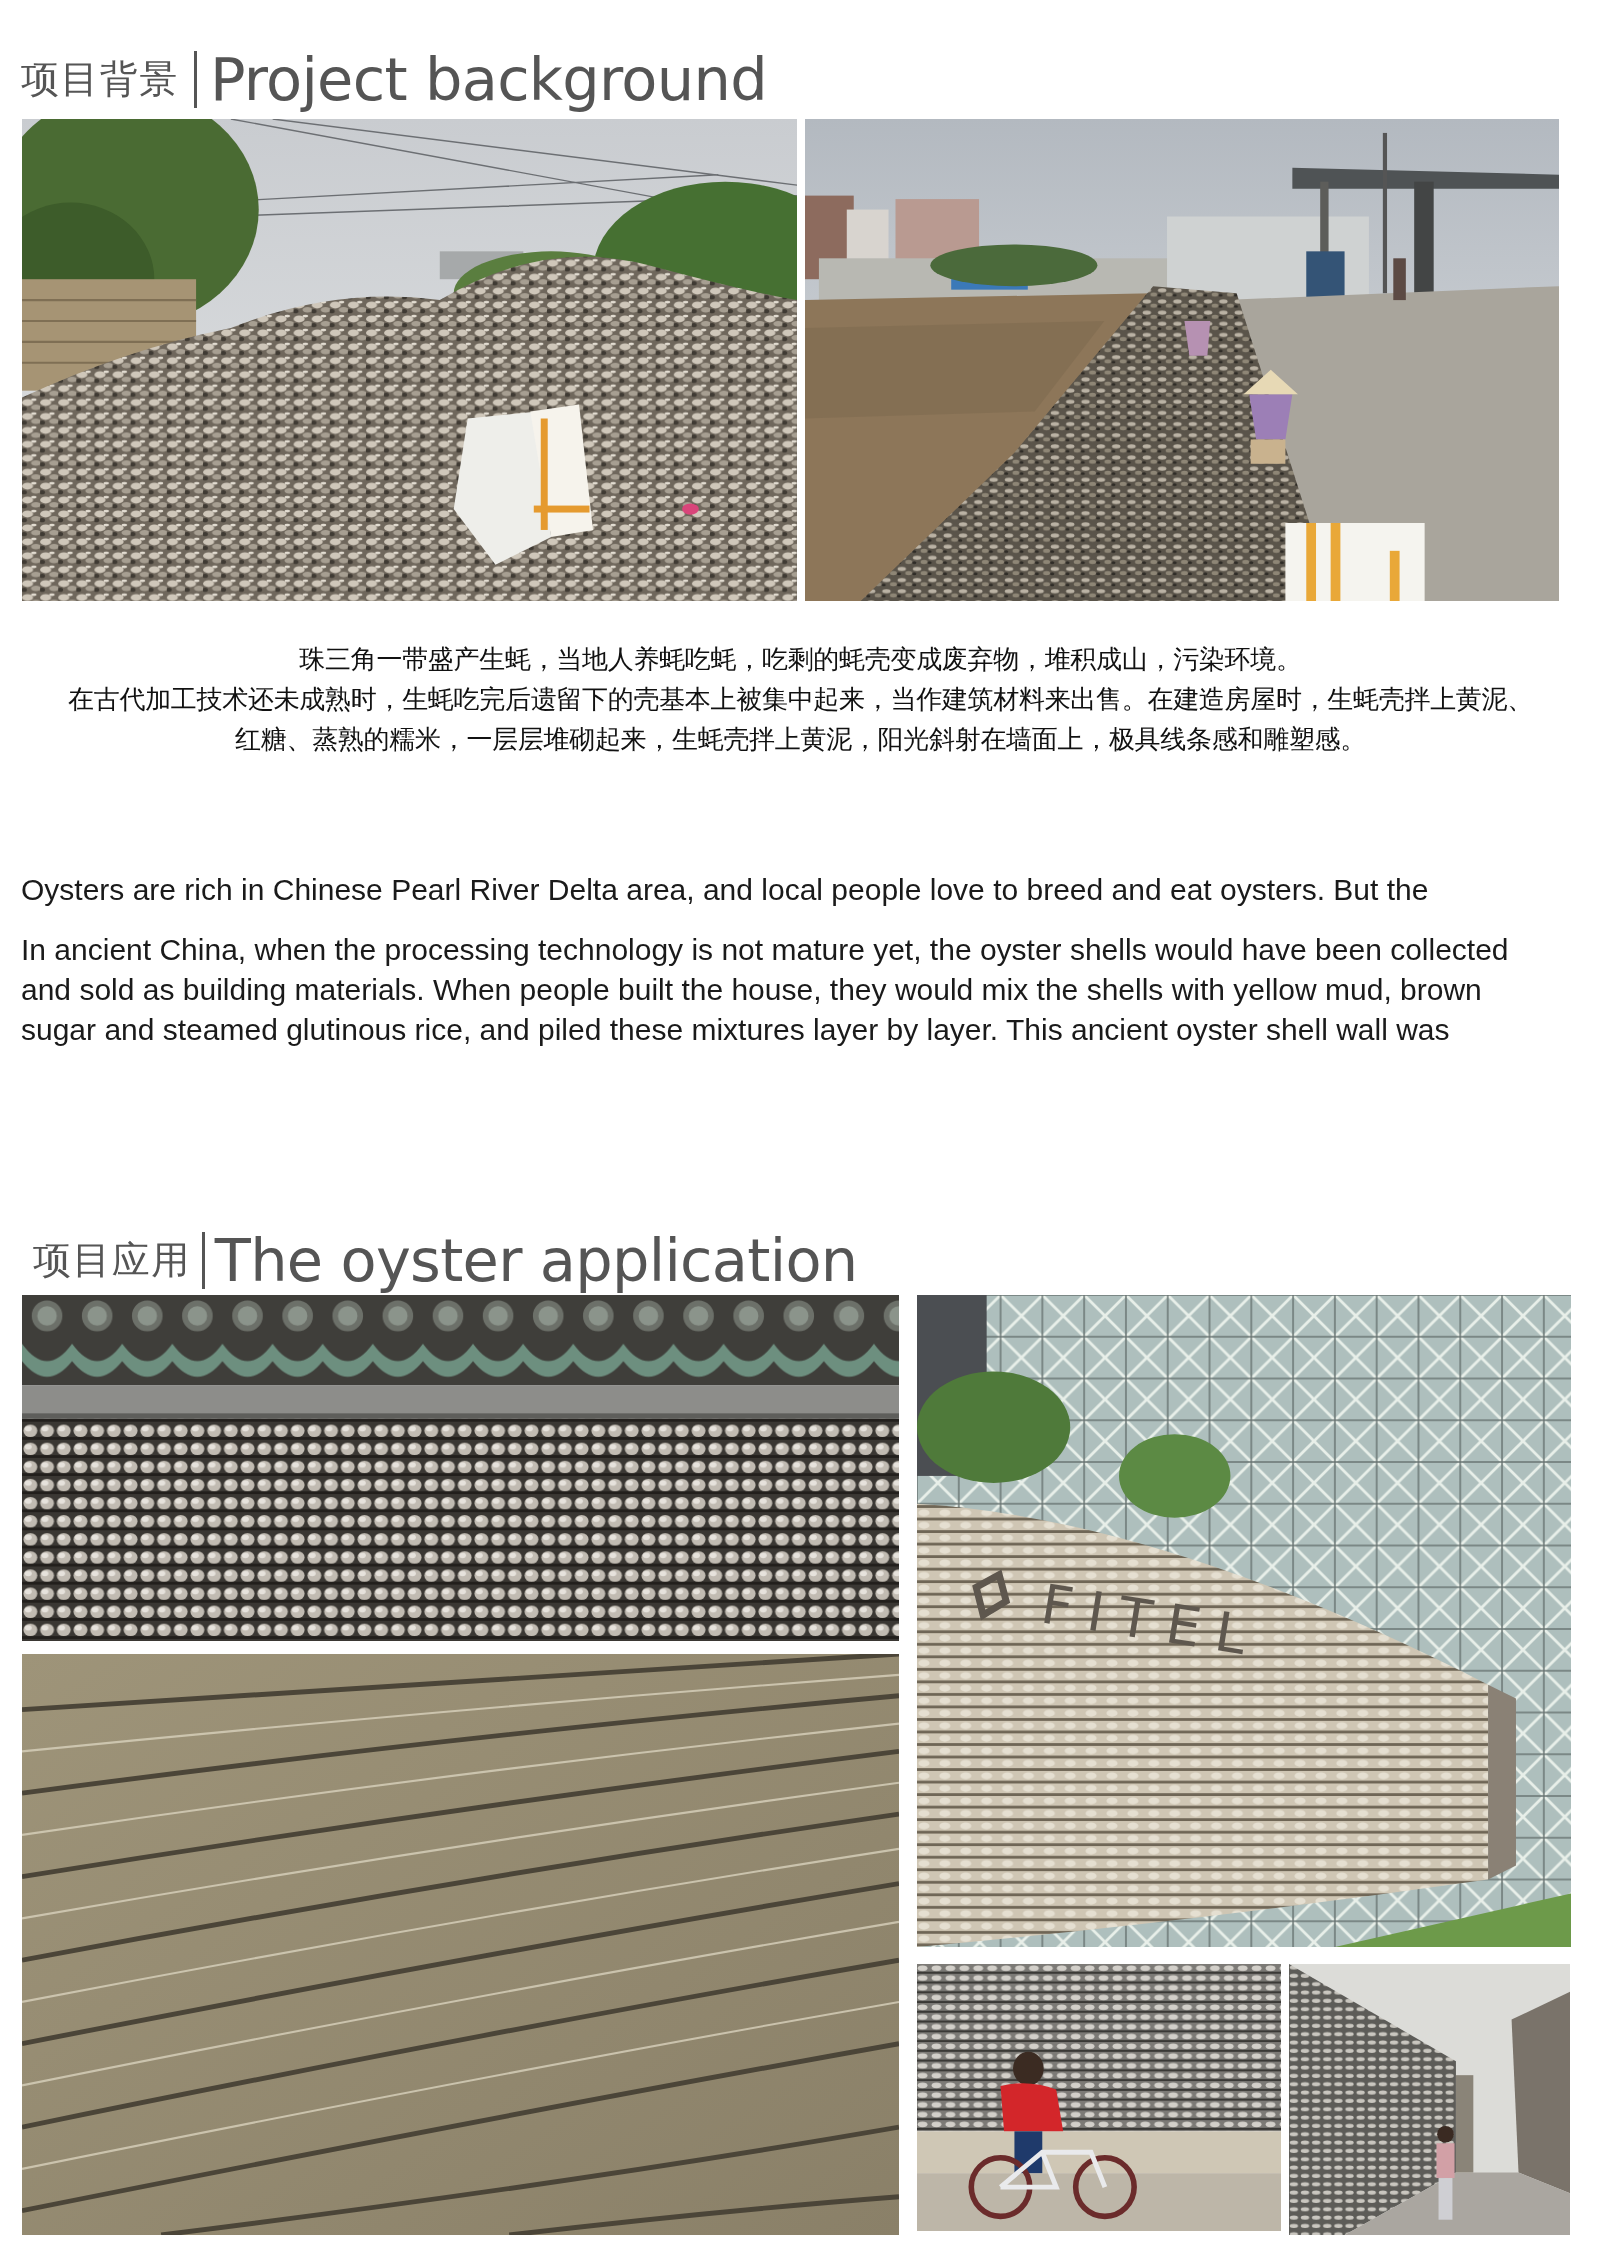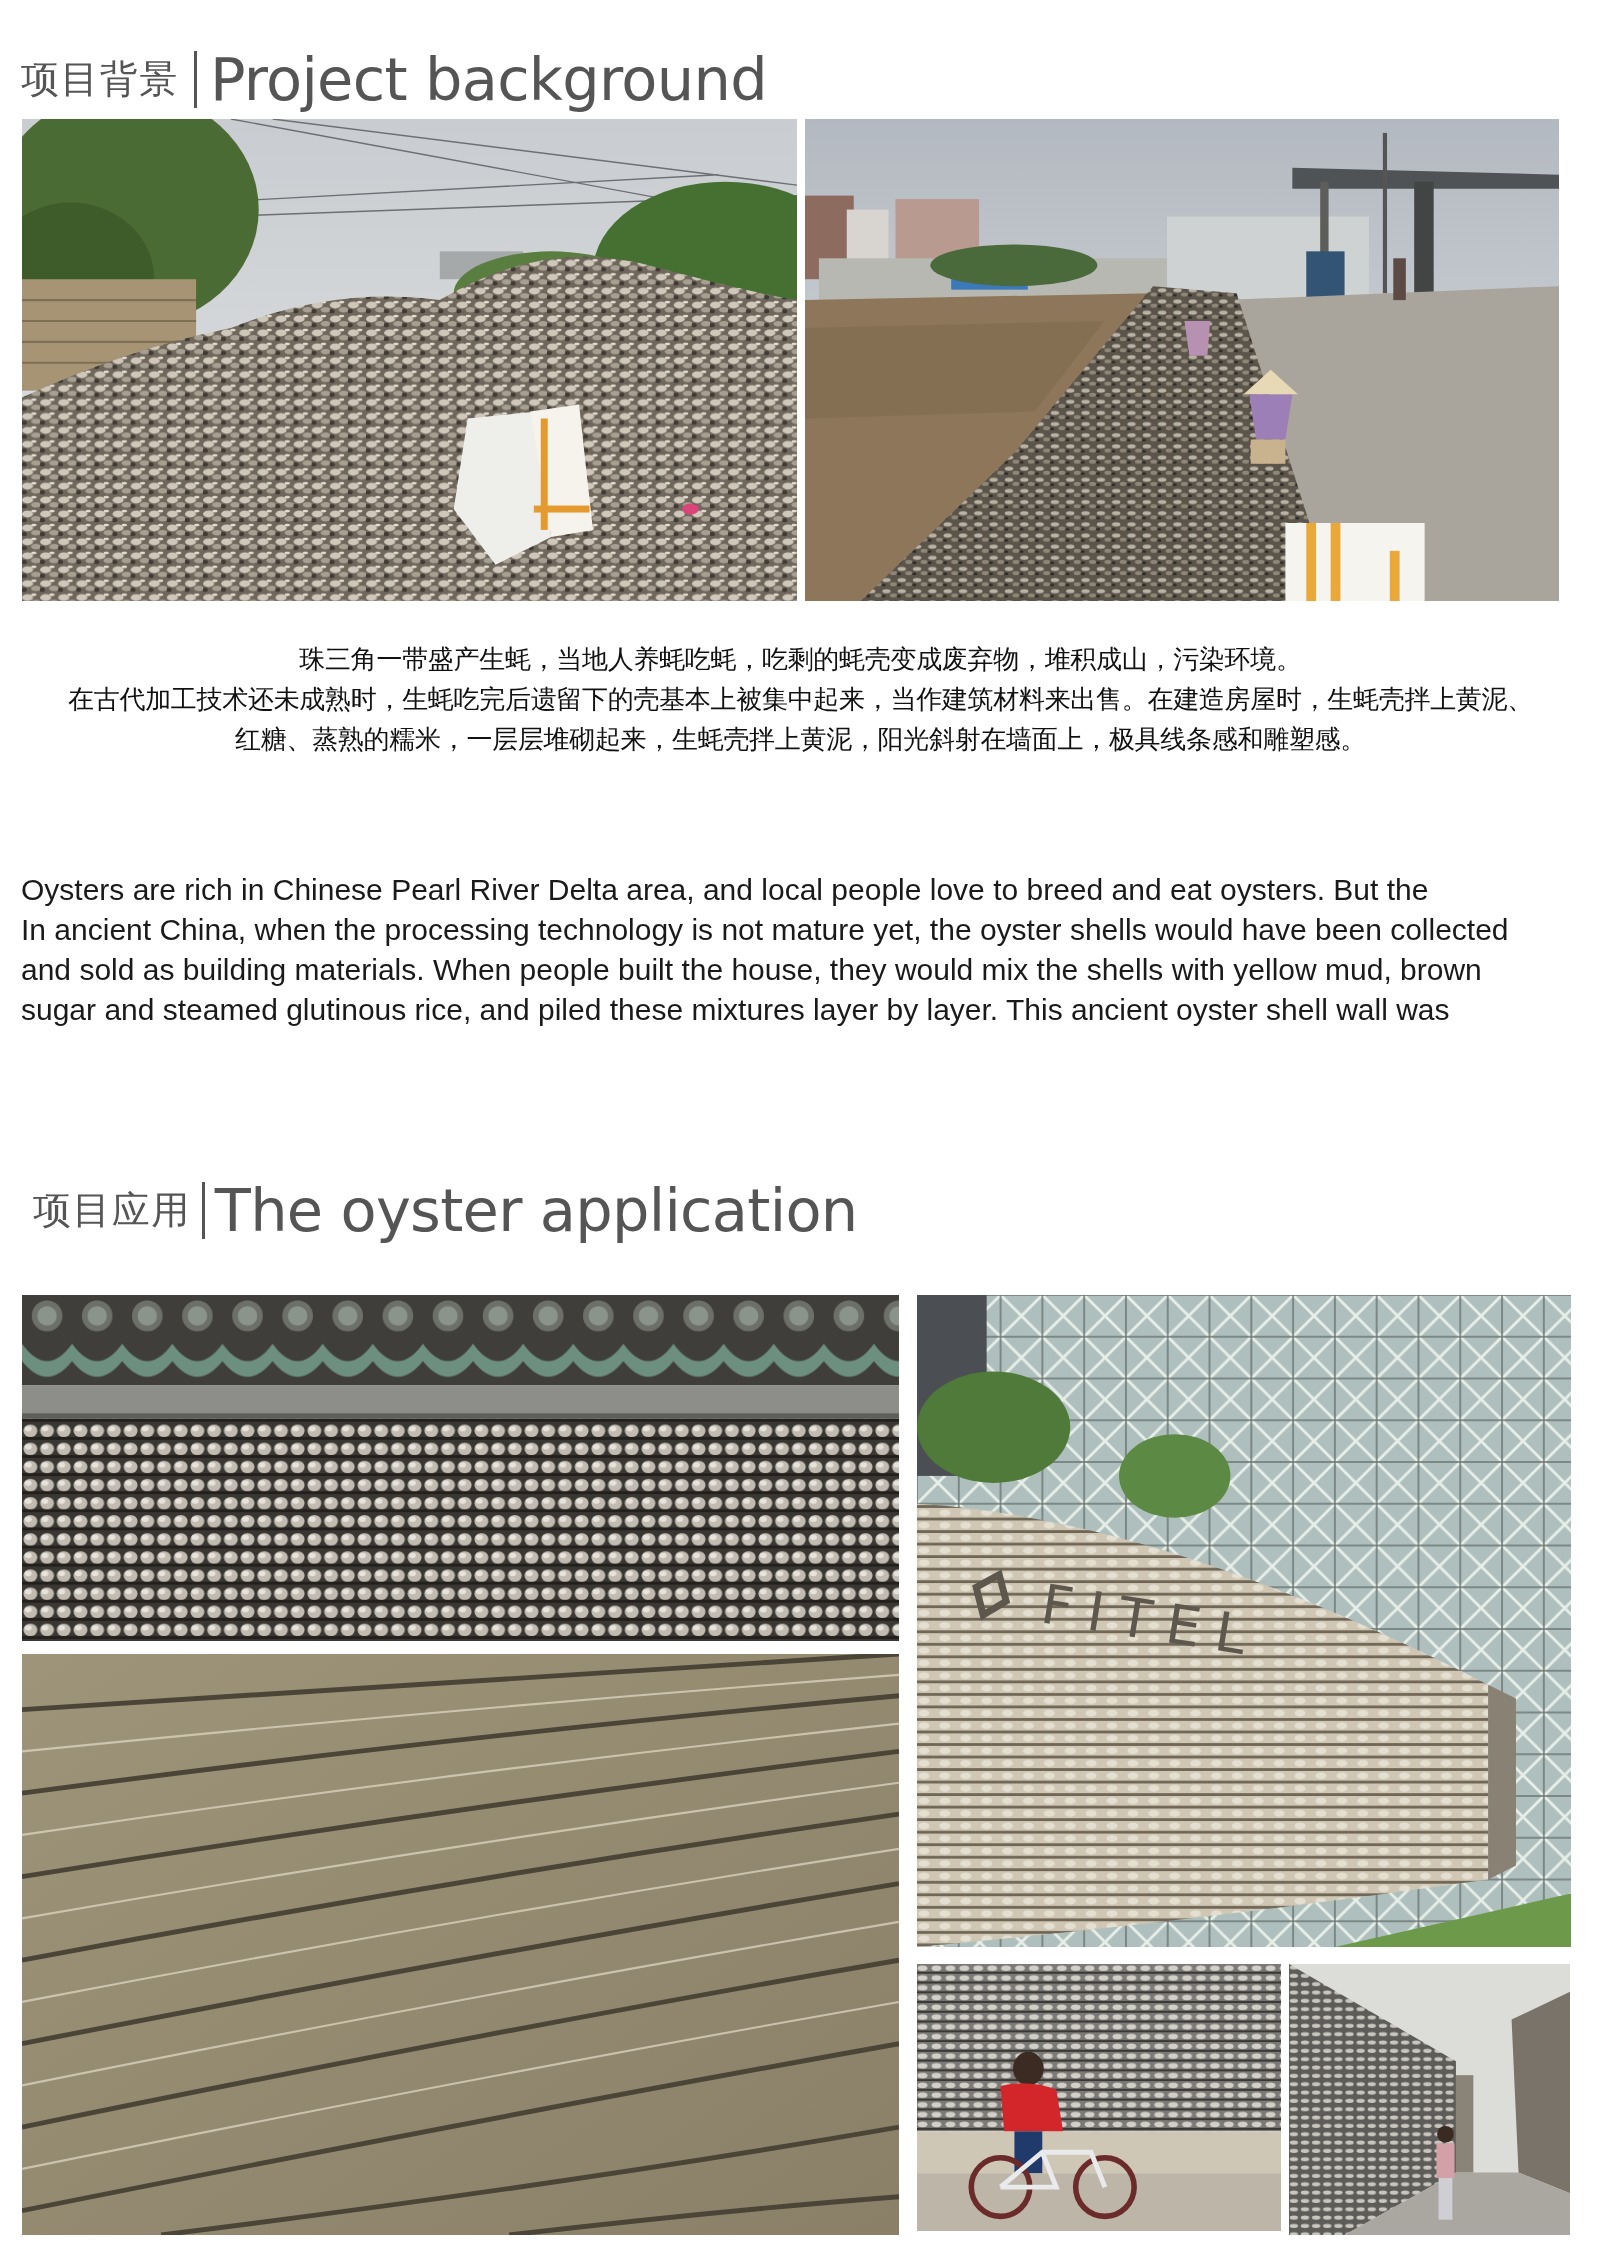--- a/index.html
+++ b/index.html
@@ -128,27 +128,27 @@
 <div class="zh-para">
   <div>珠三角一带盛产生蚝，当地人养蚝吃蚝，吃剩的蚝壳变成废弃物，堆积成山，污染环境。</div>
   <div>在古代加工技术还未成熟时，生蚝吃完后遗留下的壳基本上被集中起来，当作建筑材料来出售。在建造房屋时，生蚝壳拌上黄泥、</div>
   <div>红糖、蒸熟的糯米，一层层堆砌起来，生蚝壳拌上黄泥，阳光斜射在墙面上，极具线条感和雕塑感。</div>
 </div>
 
 <div class="en-para" style="top:842px;margin-top:28px;">
   <div>Oysters are rich in Chinese Pearl River Delta area, and local people love to breed and eat oysters. But the</div>
 </div>
 
-<div class="en-para" style="top:910px;">
+<div class="en-para" style="top:930px;">
   <div>In ancient China, when the processing technology is not mature yet, the oyster shells would have been collected</div>
   <div>and sold as building materials. When people built the house, they would mix the shells with yellow mud, brown</div>
   <div>sugar and steamed glutinous rice, and piled these mixtures layer by layer. This ancient oyster shell wall was</div>
 </div>
 
-<div class="section-title" style="left:33px; top:1176px;">
+<div class="section-title" style="left:33px; top:1226px;">
   <span class="zh">项目应用</span>
   <span class="sep" style="margin:0 9.7px 0 11px;"></span>
   <span class="en">The oyster application</span>
 </div>
 
 <div class="photo" style="left:22px; top:1295px; width:877px; height:346px;">
   <svg viewBox="0 0 1260 497" preserveAspectRatio="none">
     <defs>
       <pattern id="tiles" width="72" height="130" patternUnits="userSpaceOnUse">
         <rect width="72" height="130" fill="#3f3e3a"></rect>

